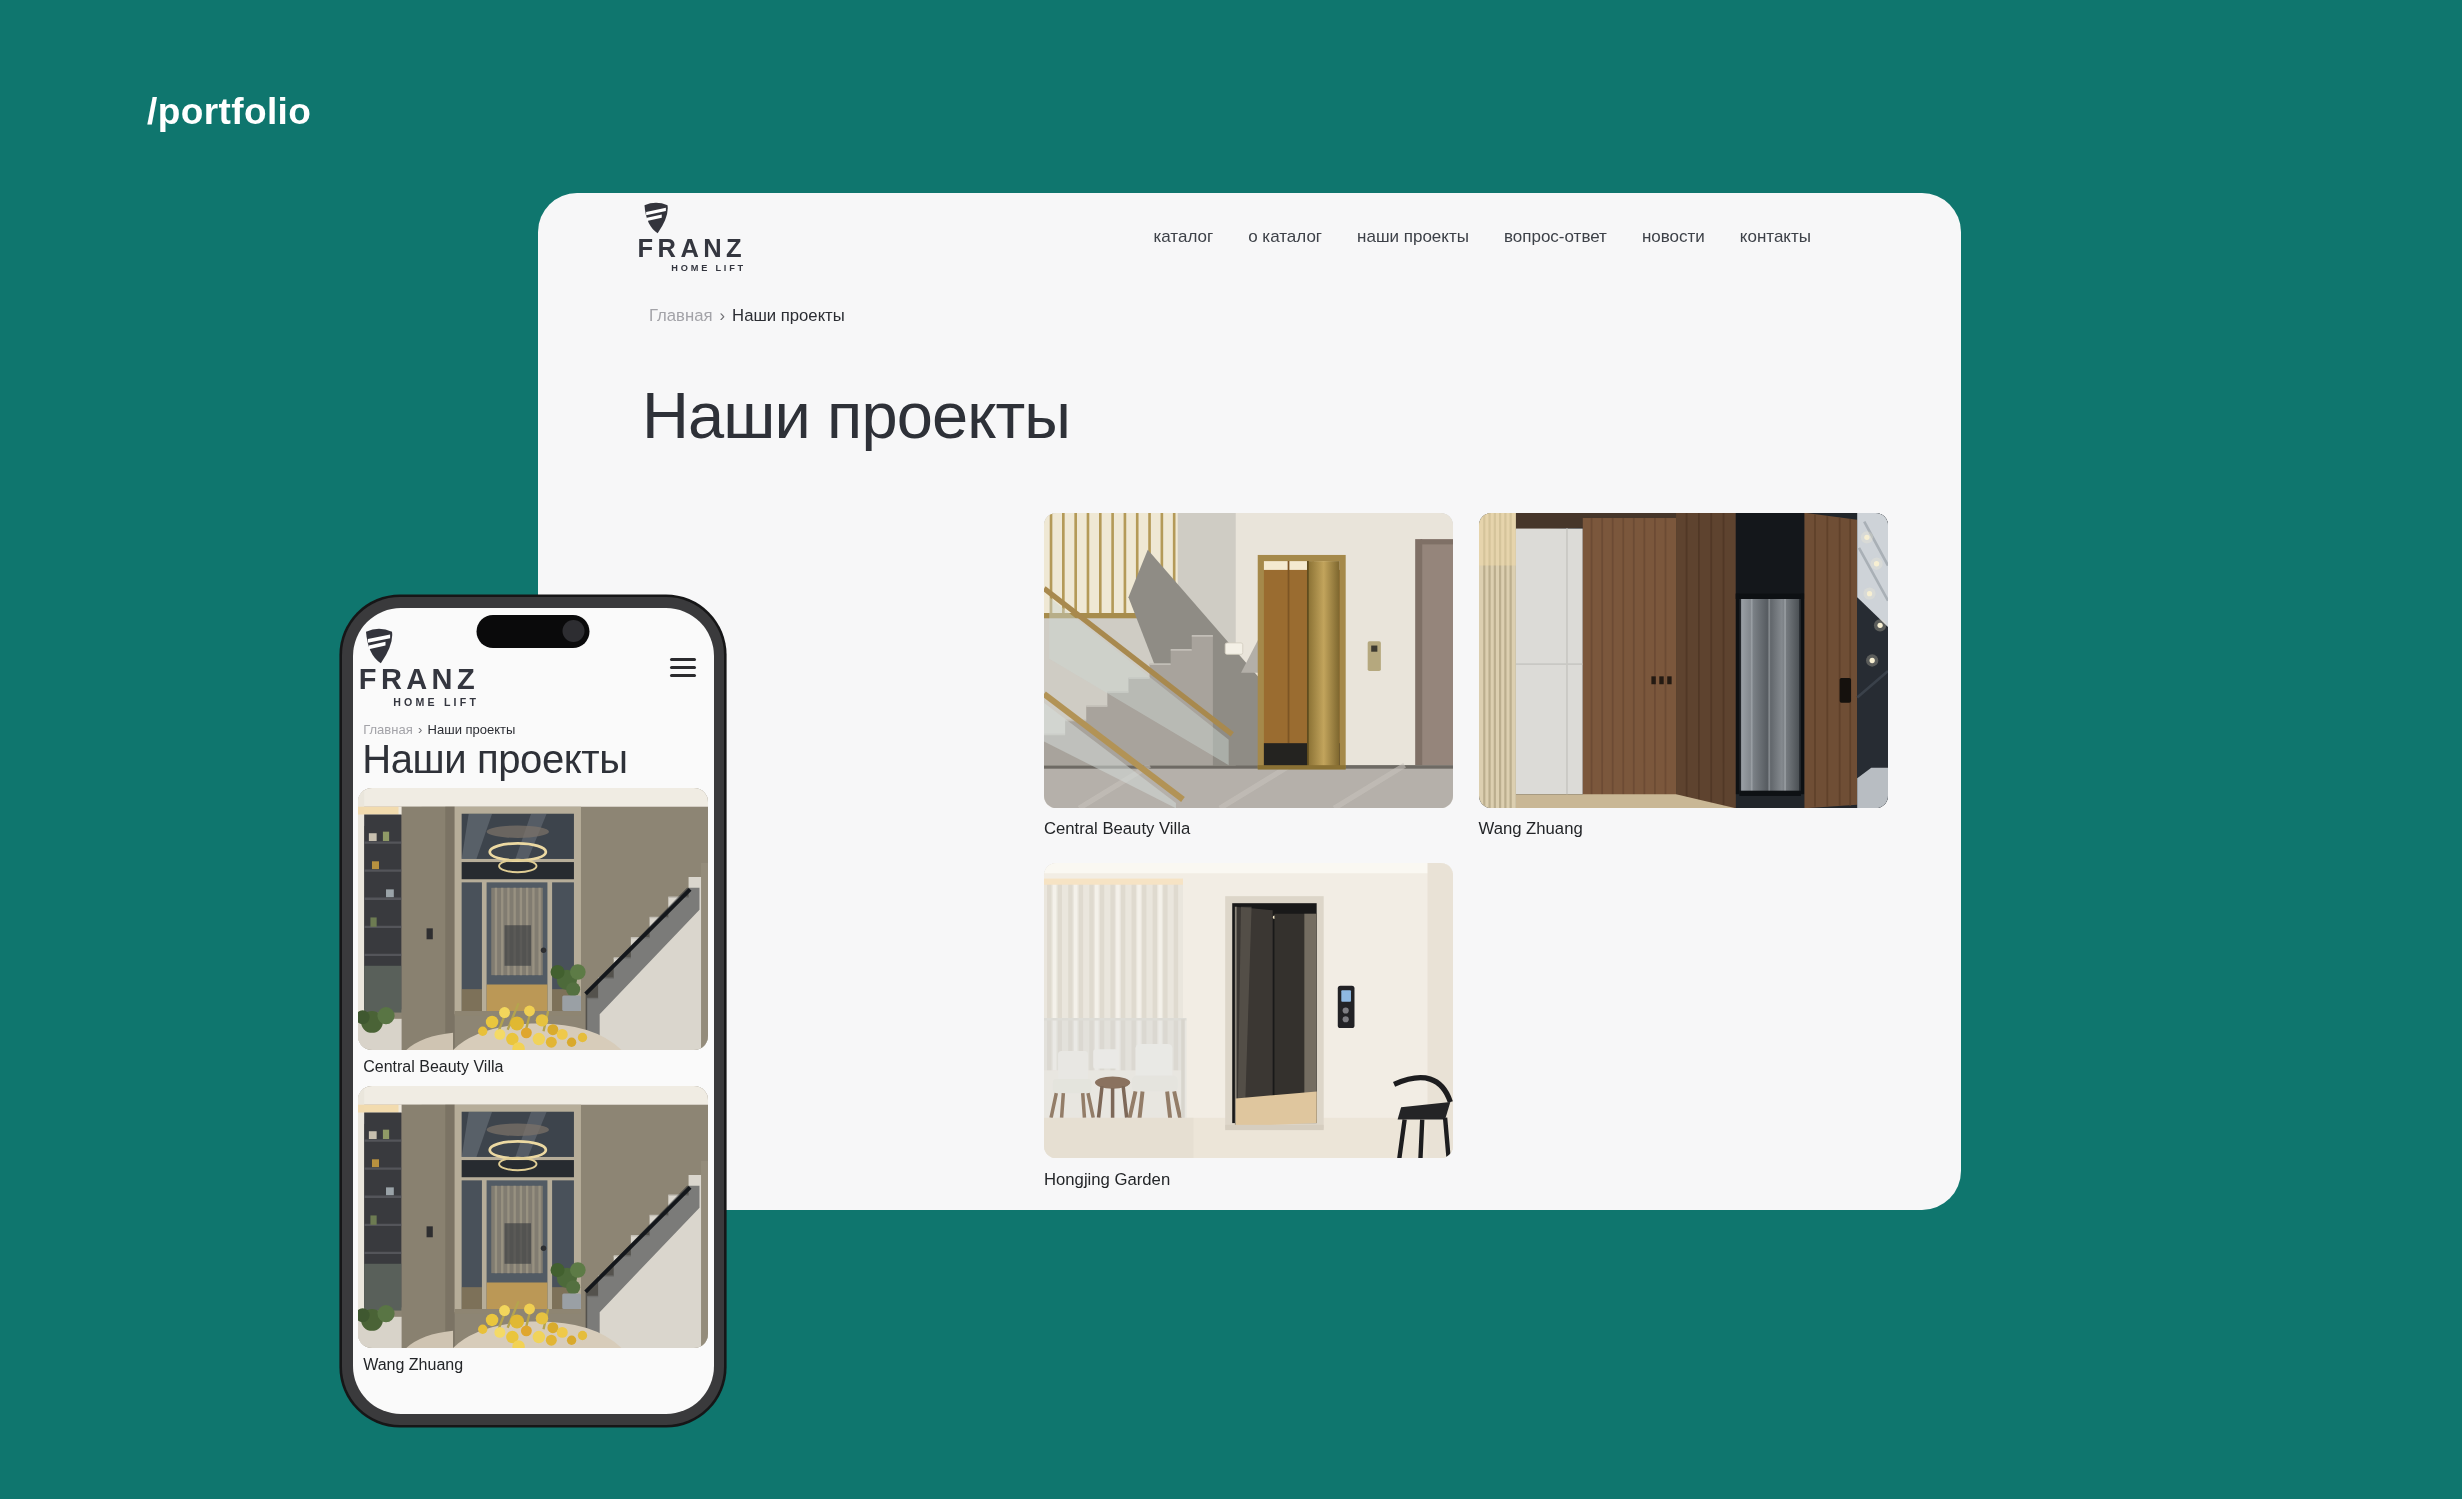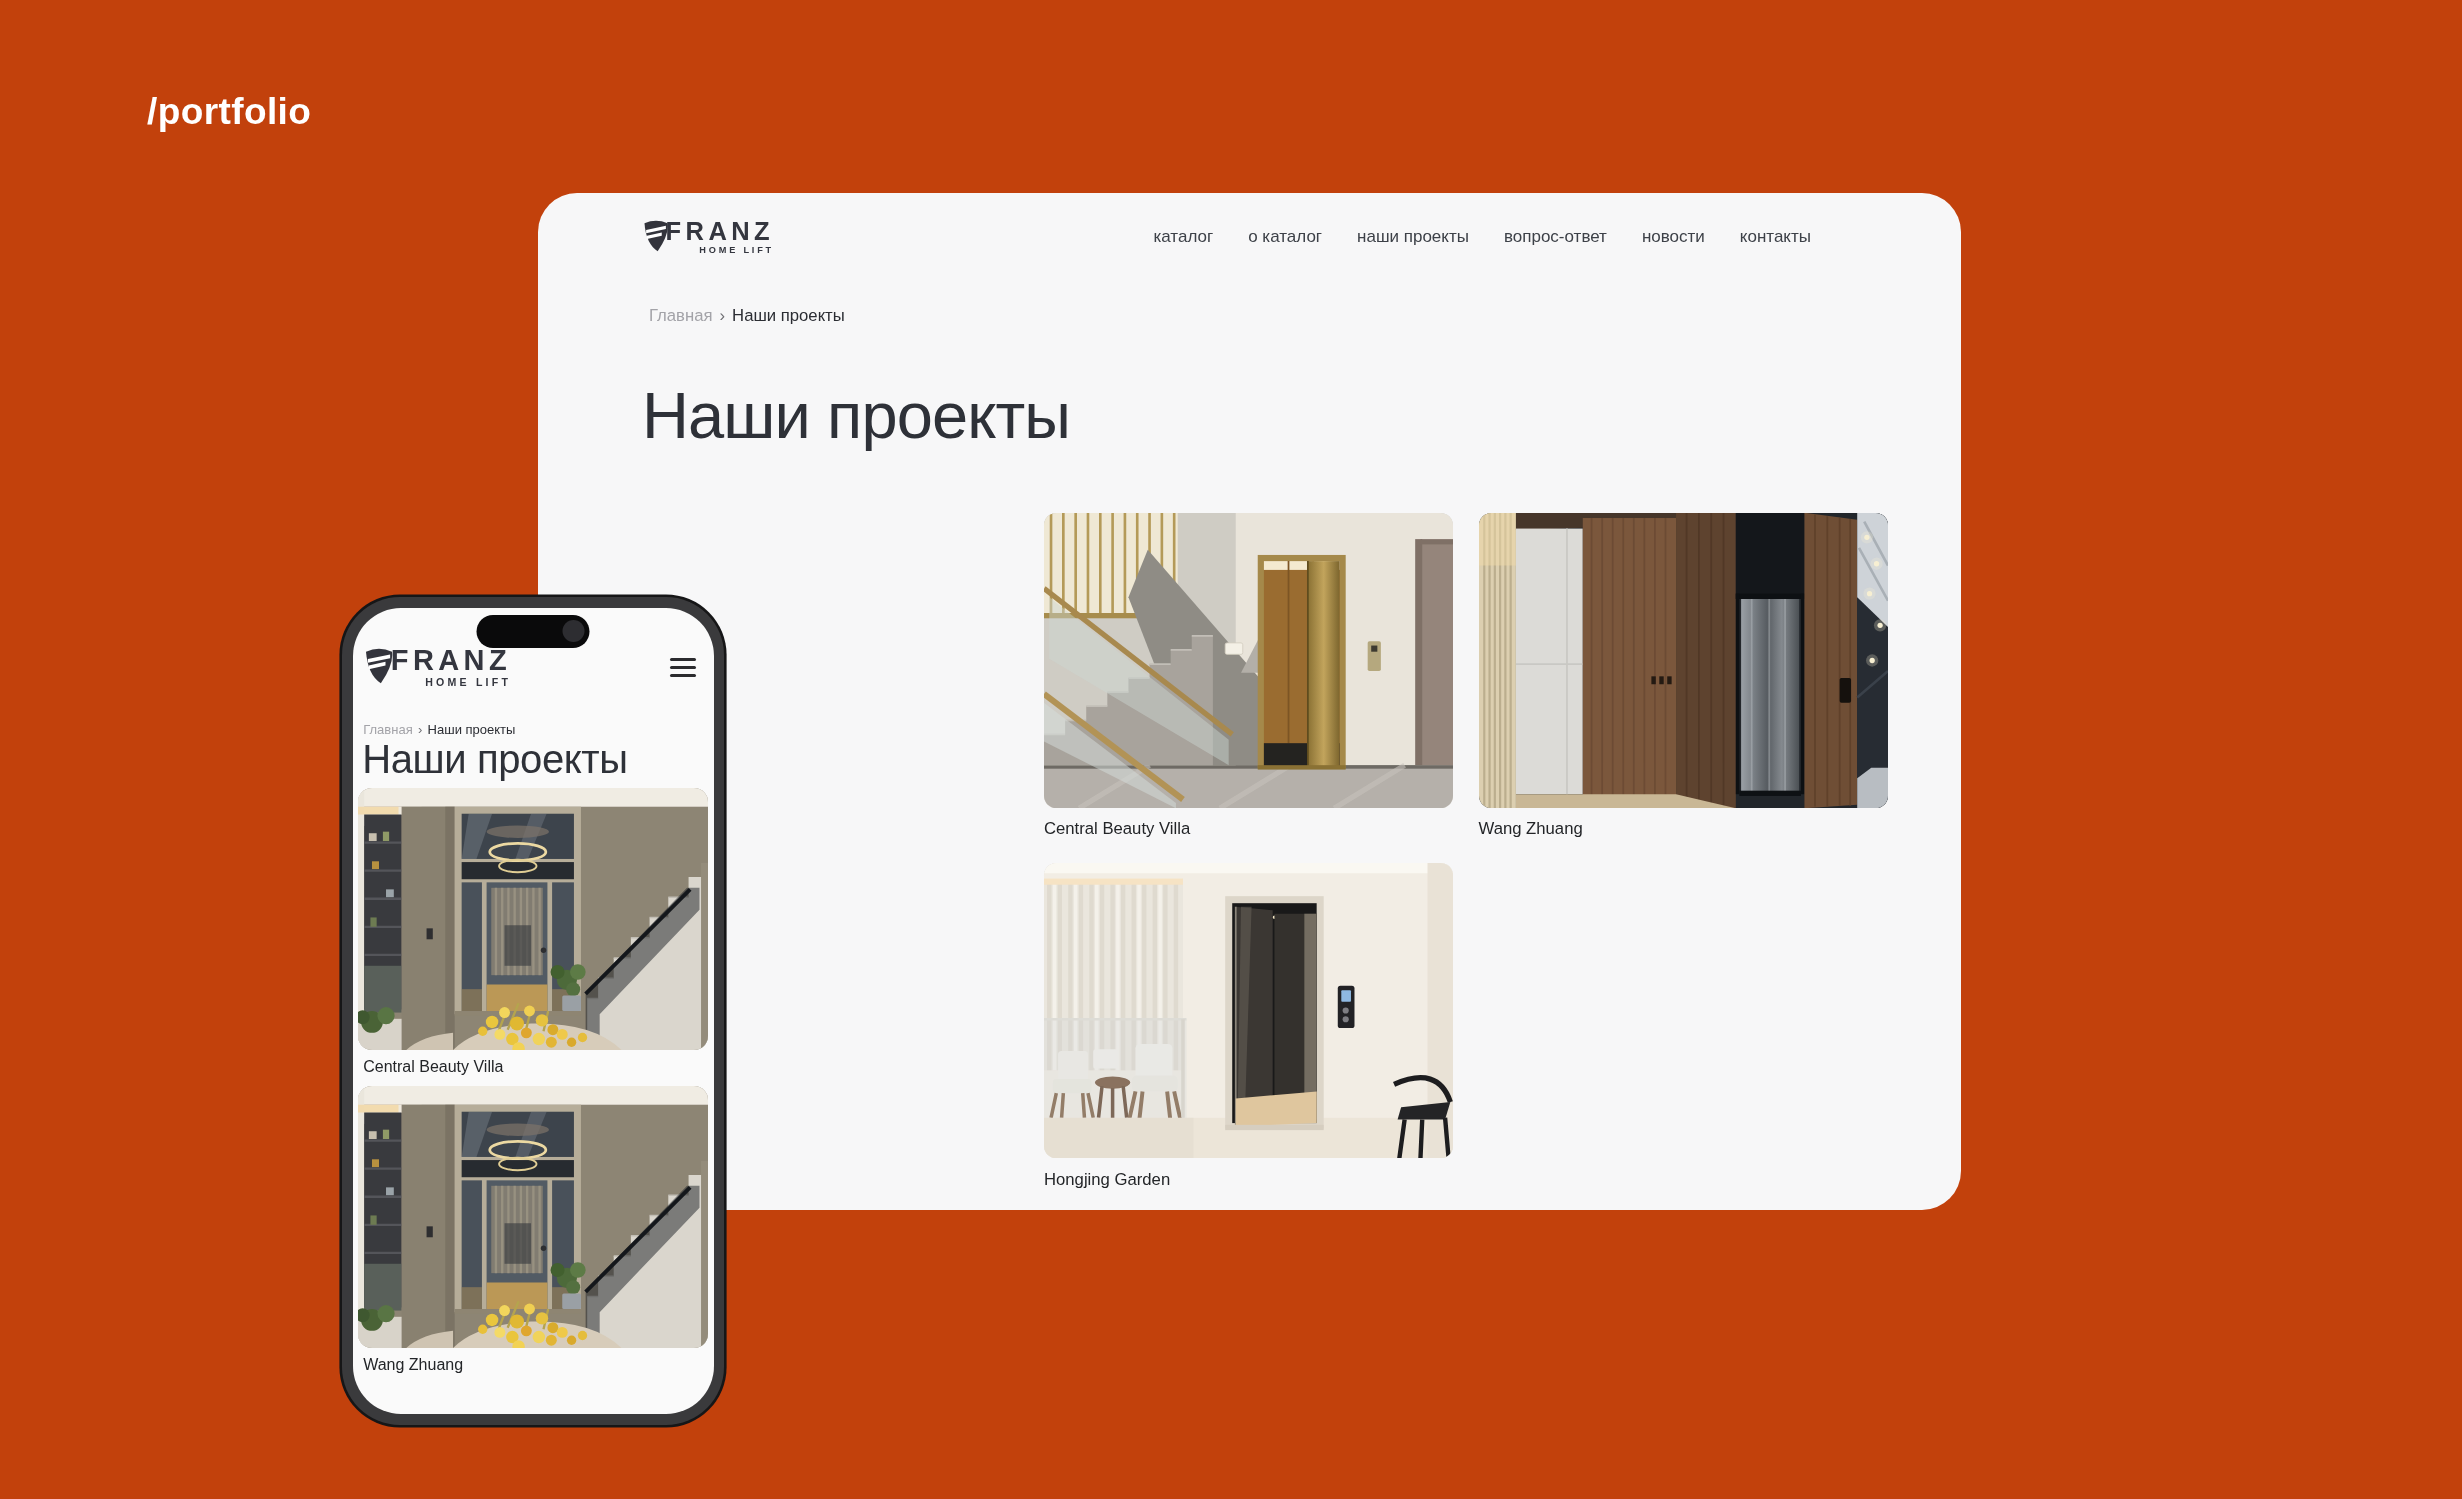--- a/index.html
+++ b/index.html
@@ -1,31 +1,31 @@
 <!DOCTYPE html>
 <html style="font-size:14px"><head>
 <meta charset="utf-8">
 <style>
   * { box-sizing: border-box; margin: 0; padding: 0; }
   html,body { width:2462px; height:1499px; background:#000; overflow:hidden;
               font-family:"Liberation Sans", sans-serif; }
-  .stage { position:relative; width:2462px; height:1499px; background:#c2410c;padding-left:12px; }
+  .stage { position:relative; width:2462px; height:1499px; background:#0f766e;padding-left:12px; }
 
   
   .portfolio-label { position:absolute; left:147px; top:91px; color:#ffffff;
     font-size:37px; font-weight:600; letter-spacing:0.4px; }
 
   
   .desktop-card { position:absolute; left:538px; top:193px; width:1423px; height:1017px;
     background:#f7f7f8; border-radius:39px; z-index:1; overflow:hidden; }
 
   .d-header { position:absolute; left:104px; right:150px; top:16px; height:56px;
     display:flex; align-items:center; justify-content:space-between; }
 
-  .logo { display:flex; align-items:flex-start; cursor:pointer; }
+  .logo { display:flex; align-items:flex-start; cursor:pointer;flex-direction:column; }
   .logo svg.shield { display:block; }
   .logo-text { display:flex; flex-direction:column; margin-left:-4.4px; }
   .brand { font-weight:700; color:#34363f; line-height:0.95; letter-spacing:4.4px; }
   .tagline { font-weight:600; color:#34363f; align-self:flex-end; margin-top:2px; }
   .logo-d .shield { width:28px; height:35px; }
   .logo-d .brand { font-size:25.5px; }
   .logo-d .tagline { font-size:9.2px; letter-spacing:2.8px; }
   .logo-m .shield { width:32px; height:39px; }
   .logo-m .brand { font-size:29px; }
   .logo-m .tagline { font-size:10.6px; letter-spacing:3.2px; }

